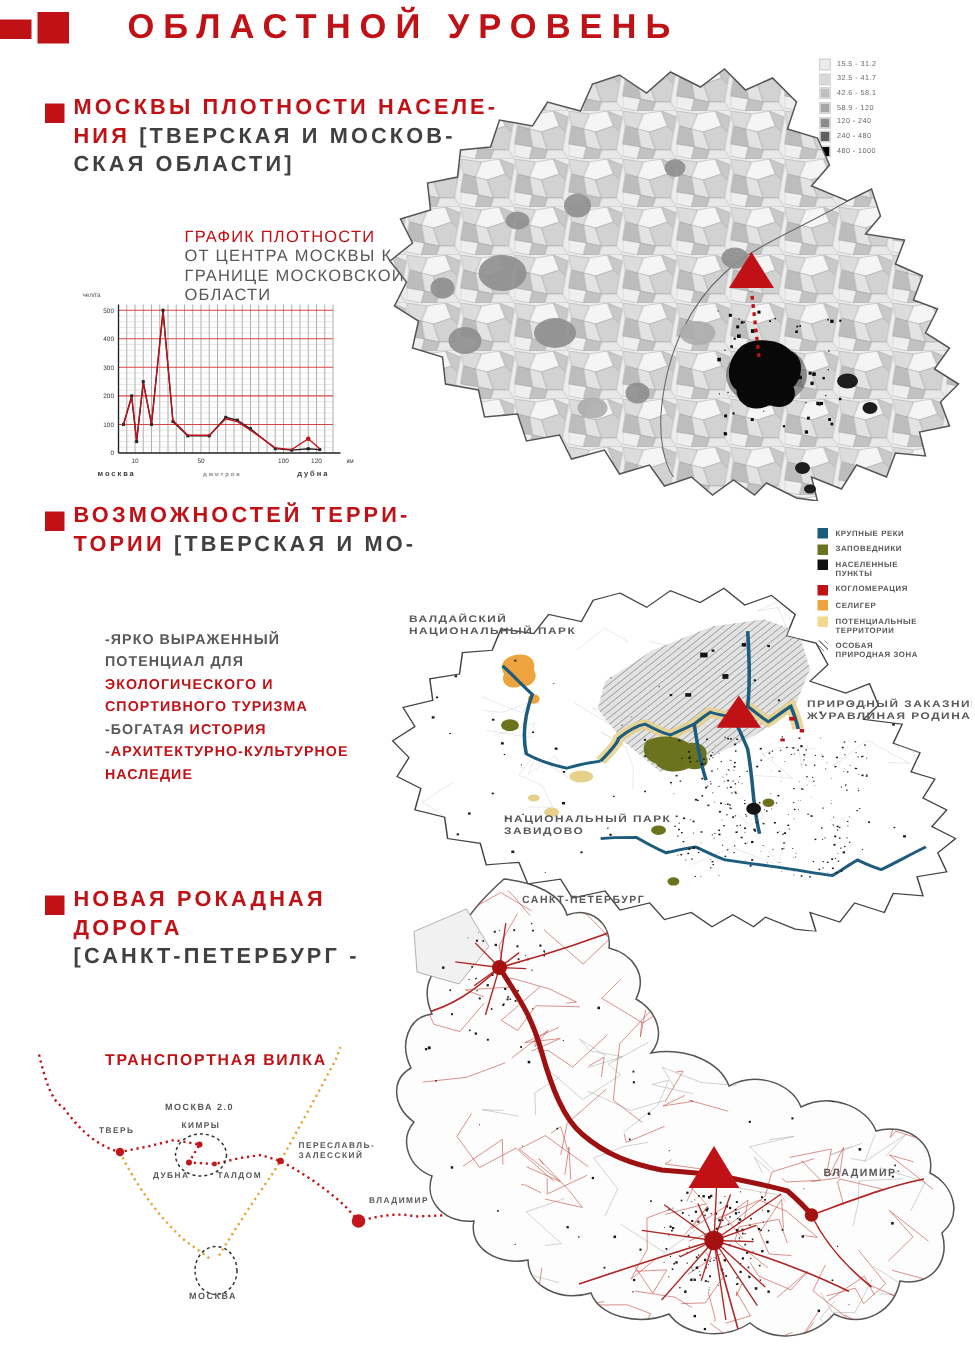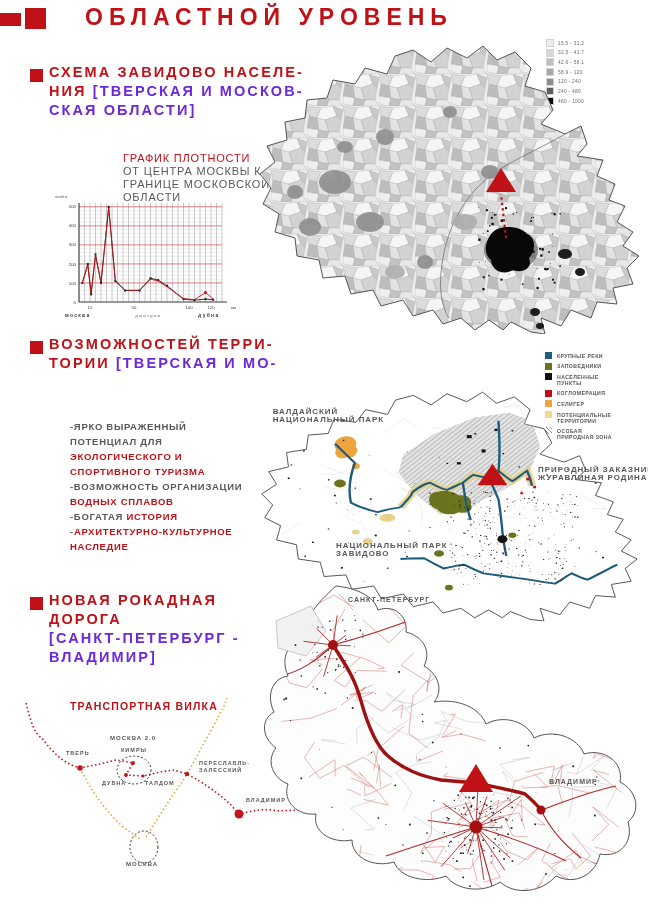--- a/index.html
+++ b/index.html
@@ -7,21 +7,21 @@
        font-family:"Liberation Sans",sans-serif;}
   .abs{position:absolute}
   
   #header-dash{left:0;top:13px;width:21px;height:13px;background:#c01117}
   #header-square{left:25px;top:8px;width:21px;height:21px;background:#c01117}
   #page-title{left:85px;top:4px;font-size:23px;font-weight:bold;letter-spacing:6px;color:#c01117;white-space:pre}
   
   .bullet{width:13px;height:13px;background:#c01117}
   .sec-head{font-weight:bold;font-size:14.5px;letter-spacing:2.1px;line-height:19px;color:#c01117}
   .sec-head .shl{white-space:pre}
-  .sec-head .g{color:#6d28d9}
+  .sec-head .g{color:#404040}
   
   .graph-title{font-weight:normal;font-size:11px;letter-spacing:.8px;line-height:13px;color:#57585b}
   .graph-title .r{color:#c01117}
   
   .bullets{font-weight:bold;font-size:9.5px;letter-spacing:.7px;line-height:15px;color:#57585b;width:178px}
   .bullets .r{color:#c01117}
   
   .legend{display:flex;flex-direction:column}
   .lrow{display:flex;align-items:flex-start;margin-bottom:3.2px}
   .lsw{width:6px;height:6px;flex:0 0 6px;margin-right:5px;outline:1px solid #d4d4d4}
@@ -36,21 +36,21 @@
 </style>
 </head>
 <body>
 
 <div class="abs" id="header-dash"></div>
 <div class="abs" id="header-square"></div>
 <div class="abs" id="page-title">ОБЛАСТНОЙ УРОВЕНЬ</div>
 
 <div class="abs bullet" style="left:30px;top:69px"></div>
 <div class="abs sec-head" style="left:49px;top:63px">
-  <div class="shl"><span class="r">СХЕМА ЗАВИДОВО НАСЕЛЕ-</span><span class="g"></span></div>
+  <div class="shl"><span class="r">МОСКВЫ ПЛОТНОСТИ НАСЕЛЕ-</span><span class="g"></span></div>
   <div class="shl"><span class="r">НИЯ </span><span class="g">[ТВЕРСКАЯ И МОСКОВ-</span></div>
   <div class="shl"><span class="r"></span><span class="g">СКАЯ ОБЛАСТИ]</span></div>
 </div>
 
 <div class="abs graph-title" style="left:123px;top:152px">
   <div class="r">ГРАФИК ПЛОТНОСТИ</div>
   <div>ОТ ЦЕНТРА МОСКВЫ К</div>
   <div>ГРАНИЦЕ МОСКОВСКОЙ</div>
   <div>ОБЛАСТИ</div>
 </div>
@@ -304,21 +304,20 @@
 </svg>
 
 <div class="abs bullet" style="left:30px;top:341px"></div>
 <div class="abs sec-head" style="left:49px;top:335px">
   <div class="shl"><span class="r">ВОЗМОЖНОСТЕЙ ТЕРРИ-</span><span class="g"></span></div>
   <div class="shl"><span class="r">ТОРИИ </span><span class="g">[ТВЕРСКАЯ И МО-</span></div>
 </div>
 
 <div class="abs bullets" style="left:70px;top:419px">
   <div><span class="g">-ЯРКО ВЫРАЖЕННЫЙ ПОТЕНЦИАЛ ДЛЯ </span><span class="r">ЭКОЛОГИЧЕСКОГО И СПОРТИВНОГО ТУРИЗМА</span></div>
-  <div><span class="g">-ВОЗМОЖНОСТЬ ОРГАНИЗАЦИИ </span><span class="r">ВОДНЫХ СПЛАВОВ</span></div>
   <div><span class="g">-БОГАТАЯ </span><span class="r">ИСТОРИЯ</span></div>
   <div><span class="g">-</span><span class="r">АРХИТЕКТУРНО-КУЛЬТУРНОЕ НАСЛЕДИЕ</span></div>
 </div>
 
 <div class="abs legend legend2" style="left:545px;top:352px">
   <div class="lrow">
       <span class="lsw" style="background: rgb(29, 92, 125);"></span>
       <span class="llab">КРУПНЫЕ РЕКИ</span>
     </div>
   <div class="lrow">
@@ -786,21 +785,20 @@
   <text x="304" y="114" font-size="8" class="mlab">ЖУРАВЛИНАЯ РОДИНА</text>
   <text x="100" y="200" font-size="8" class="mlab">НАЦИОНАЛЬНЫЙ ПАРК</text>
   <text x="100" y="210" font-size="8" class="mlab">ЗАВИДОВО</text>
 </svg>
 
 <div class="abs bullet" style="left:30px;top:597px"></div>
 <div class="abs sec-head" style="left:49px;top:591px">
   <div class="shl"><span class="r">НОВАЯ РОКАДНАЯ</span><span class="g"></span></div>
   <div class="shl"><span class="r">ДОРОГА</span><span class="g"></span></div>
   <div class="shl"><span class="r"></span><span class="g">[САНКТ-ПЕТЕРБУРГ -</span></div>
-  <div class="shl"><span class="r"></span><span class="g">ВЛАДИМИР]</span></div>
 </div>
 
 <svg class="abs" style="left:2px;top:694px" width="312" height="210" viewBox="0 0 312 210">
   <text x="68" y="16" font-size="10.5" font-weight="bold" fill="#c01117" letter-spacing="1.2">ТРАНСПОРТНАЯ ВИЛКА</text>
   <g fill="none" stroke="#e2a63b" stroke-width="1.6" stroke-dasharray="1.5,2.5">
     <path d="M78,74 C88,95 102,115 120,132 C128,138 134,142 139,146"></path>
     <path d="M144,143 C155,125 168,105 180,88 L185,80 C195,62 210,35 222,12 L225,4"></path>
   </g>
   <g fill="none" stroke="#c0171c" stroke-width="1.6" stroke-dasharray="1.5,2.5">
     <path d="M24,9 C28,25 32,40 40,44 C50,58 62,70 78,74 L98,70 L114,66 L131,69 L124,81 L141,82 L158,78 L172,76 L185,80 C200,88 215,98 228,110 L237,120 C250,117 262,114 275,117 L298,116"></path>

